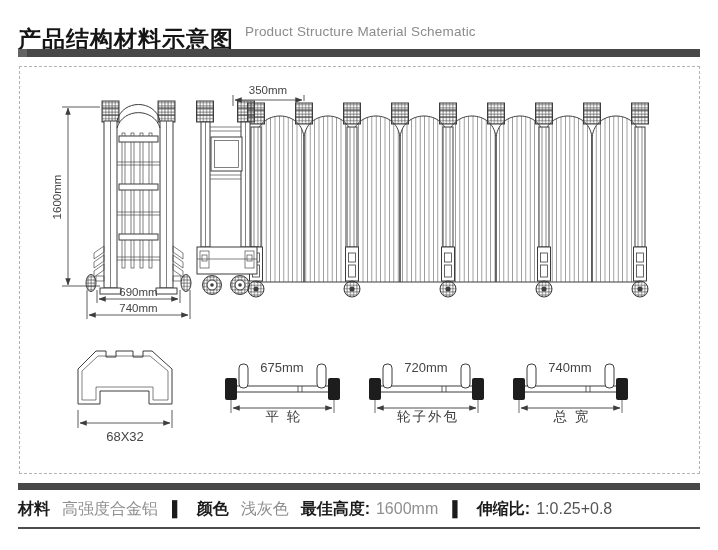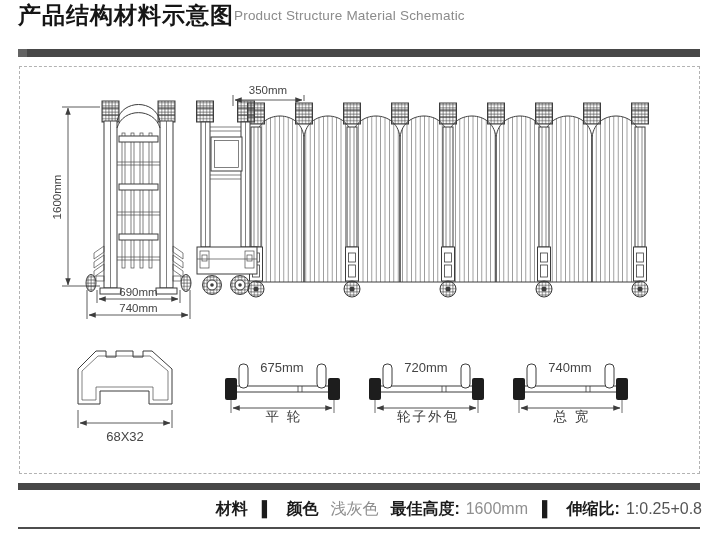--- a/index.html
+++ b/index.html
@@ -1,35 +1,35 @@
 <!DOCTYPE html>
 <html><head>
 <meta charset="utf-8">
 <style>
   html,body{margin:0;padding:0;}
   body{
     width:718px;height:550px;position:relative;background:#ffffff;
     font-family:"Liberation Sans","DejaVu Sans",sans-serif;
     overflow:hidden;
   }
-  .titlebar{position:absolute;left:18px;top:0;display:flex;align-items:center;white-space:nowrap;}
+  .titlebar{position:absolute;left:18px;top:24px;display:flex;align-items:flex-start;white-space:nowrap;}
   .title-zh{font-size:23px;font-weight:bold;color:#151515;letter-spacing:1px;margin:0;}
-  .title-en{font-size:13.5px;color:#8b8b8b;letter-spacing:0.2px;}
+  .title-en{font-size:13.5px;color:#8b8b8b;margin-left:11px;letter-spacing:0.2px;}
   .divbar{position:absolute;left:18px;width:682px;height:8px;background:#484848;}
   .divbar .tip{position:absolute;left:0;top:0;width:9px;height:8px;background:#636363;}
   .bar-top{top:49px;}
   .bar-bottom{top:483px;height:7px;}
   .content-box{
     position:absolute;left:19px;top:66px;width:679px;height:406px;
     border:1px dashed #b3b3b3;background:#ffffff;
   }
   .content-box svg{position:absolute;left:-1px;top:-1px;}
   .footer-row{
     position:absolute;left:18px;top:499px;width:684px;
-    display:flex;align-items:baseline;white-space:nowrap;font-size:16px;justify-content:flex-end;
+    display:flex;align-items:baseline;white-space:nowrap;font-size:16px;
   }
   .f-label{font-weight:bold;color:#1b1b1b;}
   .f-value{color:#8f8f8f;}
   .f-value-dark{color:#555555;}
   .f-sep{color:#1b1b1b;font-size:15px;margin:0 14px;}
   .g6{margin-left:6px;} .g12{margin-left:12px;} .g16{margin-left:12px;}
   .bottom-rule{position:absolute;left:18px;top:527px;width:682px;height:2px;background:#4d4d4d;}
   
   .ln{stroke:#3d3d3d;stroke-width:1;fill:none;}
   .lnthin{stroke:#4a4a4a;stroke-width:0.7;fill:none;}
@@ -227,20 +227,21 @@
     <text class="dimbig" x="570" y="372">740mm</text>
     <text class="cjk" x="572" y="421">总 宽</text>
   </g>
 </svg>
 </div>
 
 <div class="divbar bar-bottom"></div>
 
 <div class="footer-row">
   <span class="f-label">材料</span>
+  <span class="f-value g12">高强度合金铝</span>
   <span class="f-sep">▌</span>
   <span class="f-label">颜色</span>
   <span class="f-value g12">浅灰色</span>
   <span class="f-label g16">最佳高度:</span>
   <span class="f-value g6">1600mm</span>
   <span class="f-sep">▌</span>
   <span class="f-label">伸缩比:</span>
   <span class="f-value-dark g6">1:0.25+0.8</span>
 </div>
 

